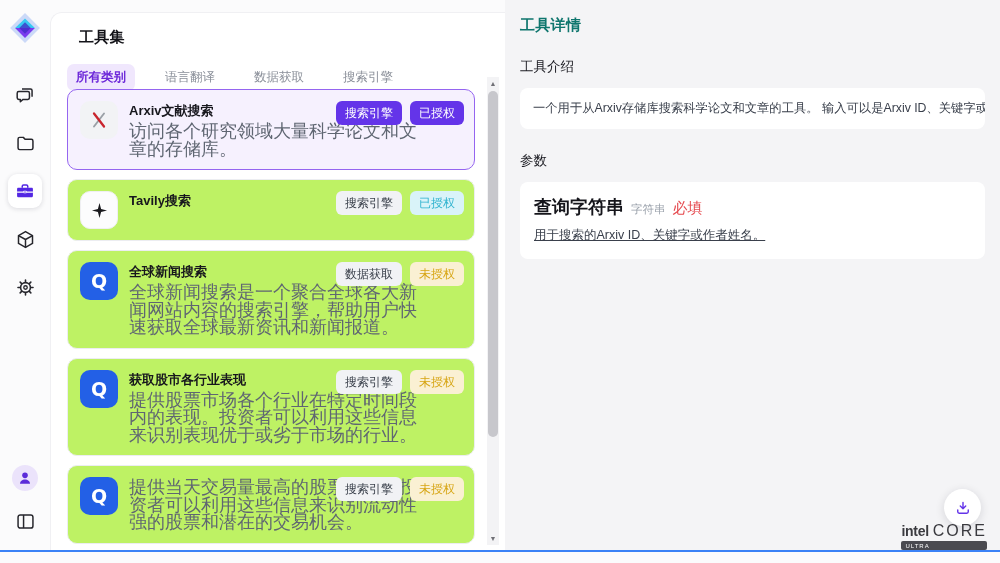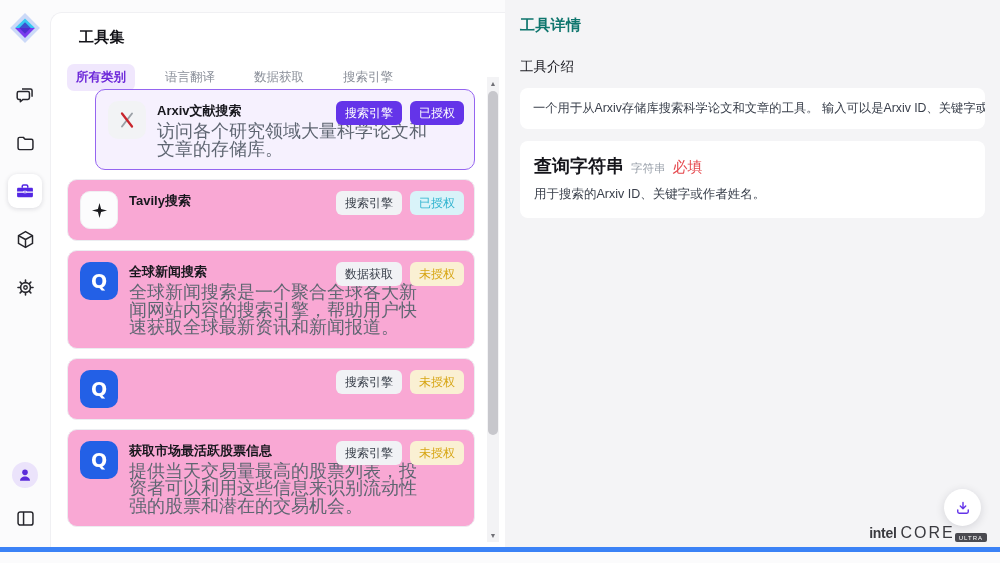--- a/index.html
+++ b/index.html
@@ -1,41 +1,41 @@
 <!DOCTYPE html>
 <html><head>
 <meta charset="utf-8">
 <style>
   * { margin:0; padding:0; box-sizing:border-box; }
   html,body { width:1000px; height:563px; overflow:hidden; }
   body {
     font-family:"Liberation Sans","DejaVu Sans",sans-serif;
     background:#FBFBFC; color:#17171D; position:relative;
   }
-  .app { position:absolute; left:0; top:0; width:1000px; height:552px; border-bottom:5px solid #3b82f6; background:#FBFBFC; }
+  .app { position:absolute; left:0; top:0; width:1000px; height:552px; border-bottom:2px solid #3b82f6; background:#FBFBFC; }
 
   
   .rail { position:absolute; left:0; top:0; bottom:0; width:50px; display:flex; flex-direction:column; align-items:center; background:#FBFBFC; }
   .rail-logo { margin-top:12px; width:32px; height:32px; }
   .rail-nav { margin-top:34px; display:flex; flex-direction:column; align-items:center; gap:14px; }
   .rail-item { width:34px; height:34px; display:flex; align-items:center; justify-content:center; border-radius:9px; cursor:pointer; }
   .rail-item.active { background:#FFFFFF; box-shadow:0 1px 5px rgba(20,20,40,.14); }
   .rail-spacer { flex:1; }
   .rail-bottom { display:flex; flex-direction:column; align-items:center; gap:9px; margin-bottom:12px; }
   .avatar-circle { width:26px; height:26px; border-radius:50%; background:#EBE3FB; display:flex; align-items:center; justify-content:center; }
 
   
   .list-panel { position:absolute; left:50px; top:12px; width:455px; bottom:0; background:#FFFFFF; border:1px solid #F0F0F3; border-right:none; border-bottom:none; border-radius:12px 0 0 0; }
   .panel-title { font-size:15px; font-weight:700; color:#141419; margin:15px 0 0 28px; letter-spacing:.3px; }
   .tabs { display:flex; align-items:center; gap:21px; margin:17px 0 9px 16px; }
   .tab { font-size:12.5px; color:#8A8F99; padding:5px 9px; border-radius:7px; cursor:pointer; white-space:nowrap; }
   .tab.active { background:#F0E7FD; color:#6D28D9; font-weight:600; }
   .tool-list { position:absolute; left:16px; right:30px; top:76px; bottom:0; overflow:hidden; display:flex; flex-direction:column; gap:9px; }
-  .tool-card { position:relative; display:flex; gap:11px; padding:11px 12px; background:#f9a8d4; border:1px solid #ECEDF1; border-radius:10px; cursor:pointer; }
-  .tool-card.selected { background:#F6F1FE; border:1.5px solid #9565F0;margin-left:28px; }
+  .tool-card { position:relative; display:flex; gap:11px; padding:11px 12px; background:#bef264; border:1px solid #ECEDF1; border-radius:10px; cursor:pointer; }
+  .tool-card.selected { background:#F6F1FE; border:1.5px solid #9565F0; }
   .tool-icon { width:38px; height:38px; border-radius:10px; flex:none; display:flex; align-items:center; justify-content:center; }
   .tile-arxiv, .tile-news { background:#F2F3F5; }
   .tile-tavily { background:#FCFCFD; border:1px solid #EFEFF2; }
   .tile-q { background:#2360E6; }
   .q-glyph { color:#fff; font-weight:800; font-size:19px; font-family:"DejaVu Sans","Liberation Sans",sans-serif; }
   .tool-body { flex:1; min-width:0; }
   .tool-name { font-size:13px; font-weight:700; color:#17171D; line-height:20px; padding-right:116px; }
   .tool-desc { font-size:18px; color:#5F6672; line-height:17.5px; margin-top:2px; padding-right:34px; }
   .tool-badges { position:absolute; top:11px; right:10px; display:flex; gap:8px; }
   .badge { font-size:12px; line-height:1; padding:6px 9px; border-radius:6px; white-space:nowrap; }
@@ -53,25 +53,25 @@
   
   .detail-panel { position:absolute; left:505px; right:0; top:0; bottom:0; background:#F4F4F6; padding:16px 15px 0 15px; }
   .detail-title { font-size:15px; font-weight:700; color:#0f766e; letter-spacing:.3px; }
   .section-heading { font-size:13.5px; font-weight:400; color:#1A1A21; margin-top:23px; }
   .intro-card { margin-top:12px; background:#FFFFFF; border-radius:8px; padding:12px 13px; font-size:12.3px; color:#3A404C; white-space:nowrap; overflow:hidden; }
   .param-card { margin-top:12px; background:#FFFFFF; border-radius:8px; padding:13px 14px 15px; }
   .param-head { display:flex; align-items:baseline; gap:7px; }
   .param-name { font-size:18px; font-weight:700; color:#15151B; }
   .param-type { font-size:11.5px; color:#9AA1AB; }
   .param-required { font-size:15px; color:#E5484D; }
-  .param-desc { margin-top:8px; font-size:12.5px; color:#3A404C; }
+  .param-desc { margin-top:8px; font-size:12.5px; color:#3A404C;text-decoration:underline; }
 
   
   .download-fab { position:absolute; right:19px; top:489px; width:37px; height:37px; border-radius:50%; background:#FFFFFF; box-shadow:0 2px 10px rgba(20,20,40,.14); display:flex; align-items:center; justify-content:center; cursor:pointer; }
-  .intel-logo { position:absolute; right:13px; bottom:21px; display:flex; flex-direction:row; align-items:flex-end; }
+  .intel-logo { position:absolute; right:13px; bottom:13px; display:flex; flex-direction:column; }
   .intel-row { display:flex; align-items:baseline; gap:4px; color:#3A3A3F; }
   .intel-word { font-size:14px; font-weight:700; letter-spacing:-.3px; }
   .core-word { font-size:16px; font-weight:400; letter-spacing:2px; text-transform:uppercase; }
   .ultra-badge { margin-top:1px; background:#4A4A50; color:#FFFFFF; font-size:6px; letter-spacing:1px; padding:1.5px 4px; border-radius:2px; text-transform:uppercase; }
 
   svg { display:block; }
 </style>
 </head>
 <body>
 
@@ -209,50 +209,54 @@
     </div>
     <div class="tool-badges">
             <span class="badge neutral">数据获取</span>
             <span class="badge amber">未授权</span>
           </div>
   </div>
         <div class="tool-card">
     <span class="tool-icon tile-q">
             <span class="q-glyph">Q</span>
           </span>
+    <div class="tool-body">
+      <div class="tool-name">获取股市各行业表现</div>
+      <div class="tool-desc">提供股票市场各个行业在特定时间段内的表现。投资者可以利用这些信息来识别表现优于或劣于市场的行业。</div>
+    </div>
     <div class="tool-badges">
             <span class="badge neutral">搜索引擎</span>
             <span class="badge amber">未授权</span>
           </div>
   </div>
         <div class="tool-card">
     <span class="tool-icon tile-q">
             <span class="q-glyph">Q</span>
           </span>
     <div class="tool-body">
-      <div class="tool-name">获取市场最活跃股票信息</div>
       <div class="tool-desc">提供当天交易量最高的股票列表，投资者可以利用这些信息来识别流动性强的股票和潜在的交易机会。</div>
     </div>
     <div class="tool-badges">
             <span class="badge neutral">搜索引擎</span>
             <span class="badge amber">未授权</span>
           </div>
   </div>
       </div>
     <div class="scrollbar">
       <div class="sb-arrow up">▲</div>
       <div class="sb-thumb"></div>
       <div class="sb-arrow down">▼</div>
     </div>
   </div>
 
   <div class="detail-panel">
     <div class="detail-title">工具详情</div>
     <div class="section-heading">工具介绍</div>
     <div class="intro-card">一个用于从Arxiv存储库搜索科学论文和文章的工具。 输入可以是Arxiv ID、关键字或作者姓名。</div>
+    <div class="section-heading">参数</div>
     <div id="params-list">
         <div class="param-card">
     <div class="param-head">
       <span class="param-name">查询字符串</span>
       <span class="param-type">字符串</span>
       <span class="param-required">必填</span>
     </div>
     <div class="param-desc">用于搜索的Arxiv ID、关键字或作者姓名。</div>
   </div>
       </div>

